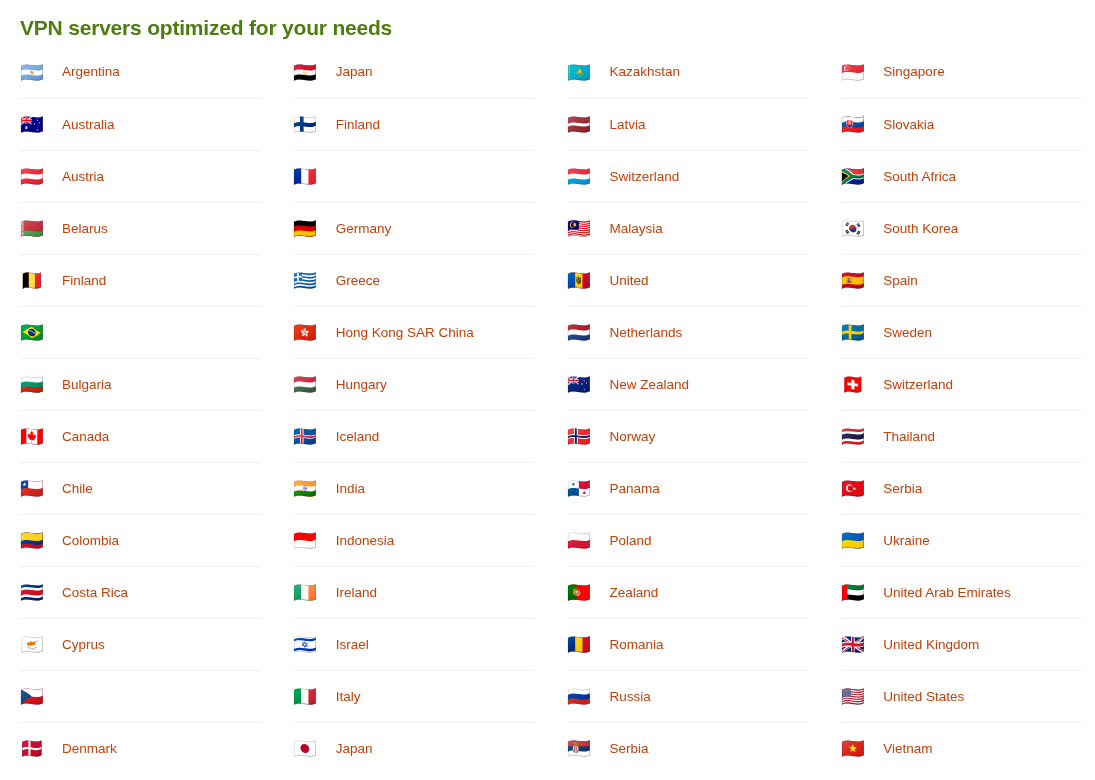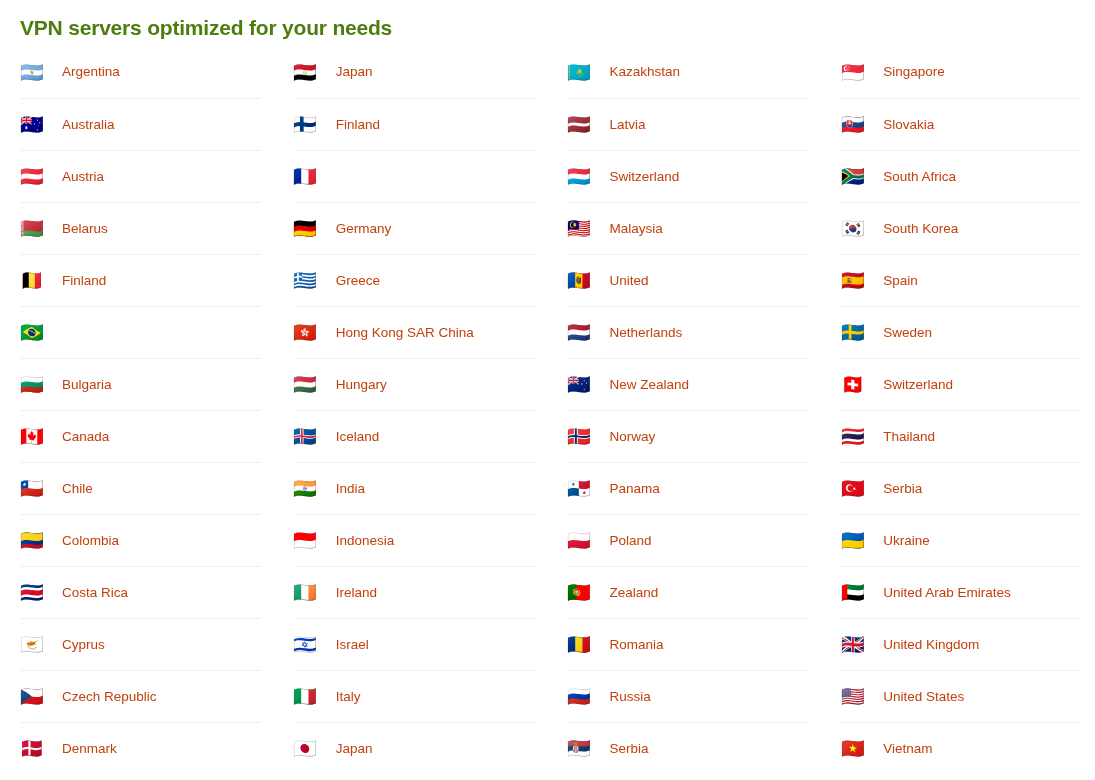--- a/index.html
+++ b/index.html
@@ -139,21 +139,20 @@
         <div class="server-row">
           <span class="flag">🇨🇷</span>
           <span class="country-name">Costa Rica</span>
         </div>
         <div class="server-row">
           <span class="flag">🇨🇾</span>
           <span class="country-name">Cyprus</span>
         </div>
         <div class="server-row">
           <span class="flag">🇨🇿</span>
-          <span class="country-name">Czech Republic</span>
         </div>
         <div class="server-row">
           <span class="flag">🇩🇰</span>
           <span class="country-name">Denmark</span>
         </div>
       </div>
       <div class="server-column">
         <div class="server-row">
           <span class="flag">🇪🇬</span>
           <span class="country-name">Japan</span>

